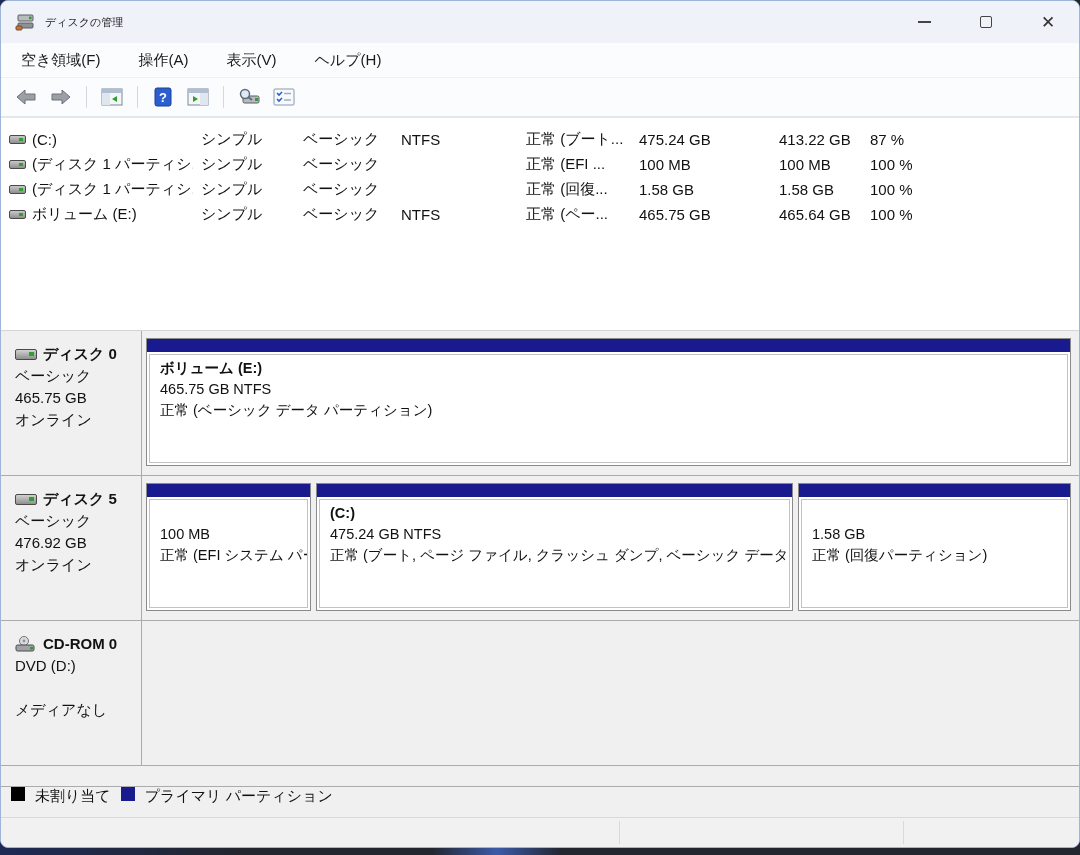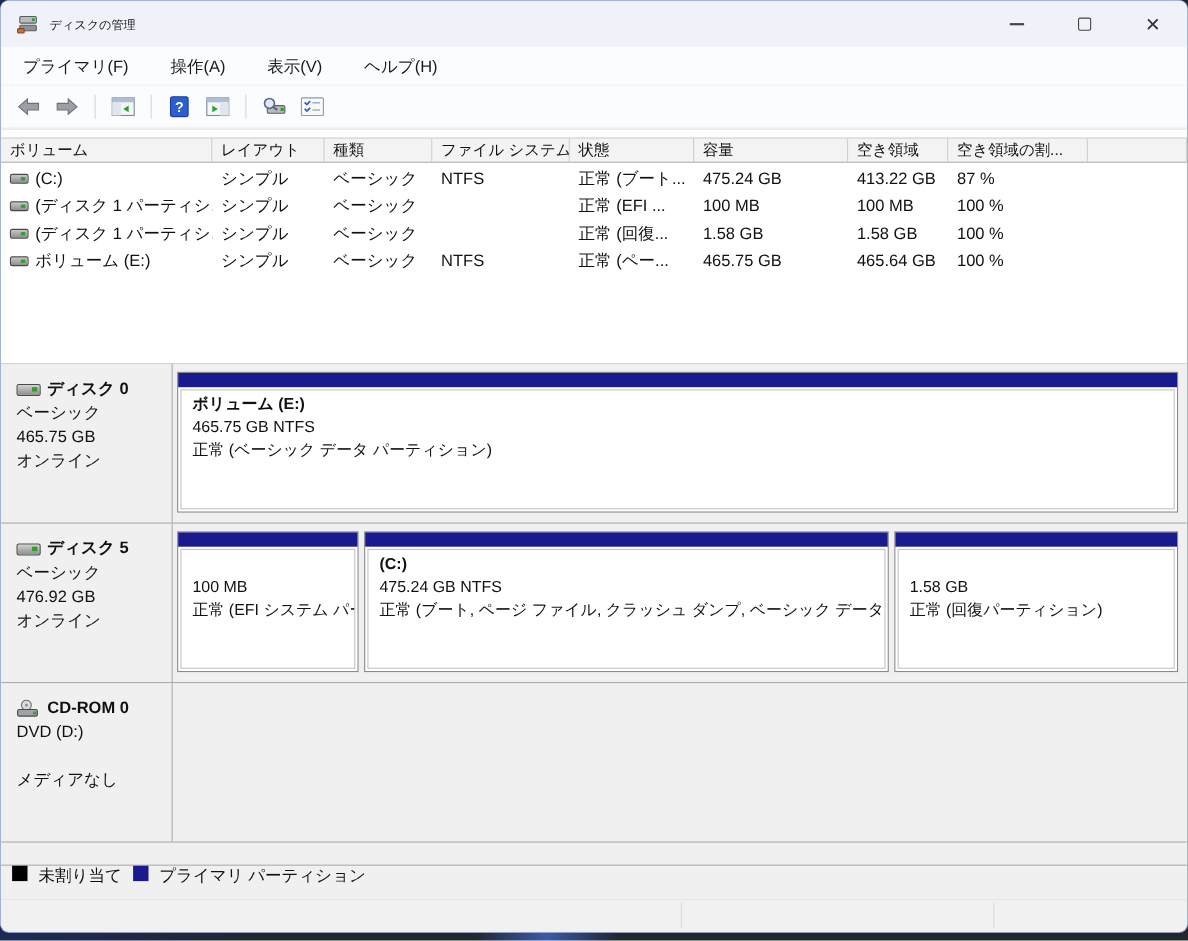--- a/index.html
+++ b/index.html
@@ -35,21 +35,21 @@
   .vgrid { display:grid; grid-template-columns:192px 102px 98px 125px 113px 140px 91px 127px 1fr; }
   .vhead { height:23px; background:#f3f3f3; border-top:1px solid #cfcfcf; border-bottom:1px solid #b3b3b3; }
   .vhead .cell { font-size:14px; color:#111; padding:2px 4px 0 8px; border-right:1px solid #cfcfcf; white-space:nowrap; overflow:hidden; }
   .vrow { height:25px; }
   .vrow .cell { font-size:15px; color:#111; padding:3px 4px 0 8px; white-space:nowrap; overflow:hidden; display:flex; align-items:center; gap:6px; }
   .drive-ico { width:17px; height:9px; background:linear-gradient(#c8c8c8,#8f8f8f); border:1px solid #4a4a4a; border-radius:2px; position:relative; flex:none; }
   .drive-ico::after { content:""; position:absolute; right:2px; top:2px; width:4px; height:3px; background:#2fa02f; }
   
   .graph-pane { flex:none; height:456px; background:#f0f0f0; border-top:1px solid #d4d4d4; }
   .disk-row { height:145px; border-bottom:1px solid #ababab; display:flex; }
-  .disk-label { width:156px; flex:none; border-right:1px solid #ababab; padding:12px 4px 0 14px; font-size:15px; color:#111; line-height:22px; }
+  .disk-label { width:141px; flex:none; border-right:1px solid #ababab; padding:12px 4px 0 14px; font-size:15px; color:#111; line-height:22px; }
   .disk-title { font-weight:bold; display:flex; align-items:center; gap:6px; }
   .disk-ico { width:22px; height:11px; background:linear-gradient(#d2d2d2,#8f8f8f); border:1px solid #4a4a4a; border-radius:2px; position:relative; flex:none; }
   .disk-ico::after { content:""; position:absolute; right:2px; top:2px; width:5px; height:4px; background:#2fa02f; }
   .cd-ico { width:22px; height:16px; position:relative; flex:none; }
   .disk-graph { flex:1; display:flex; gap:5px; padding:7px 8px 9px 4px; }
   .part { background:#ffffff; border:1px solid #8a8a8a; display:flex; flex-direction:column; }
   .part-strip { height:13px; background:#1a1a8f; flex:none; }
   .part-body { flex:1; border:1px solid #c3c3c3; margin:2px; padding:3px 10px 0 10px; font-size:14.5px; line-height:21px; color:#111; white-space:nowrap; overflow:hidden; }
   .pl-title { font-weight:bold; min-height:21px; }
   .w-efi { width:165px; flex:none; }
@@ -89,21 +89,21 @@
       <div class="cap-btn">
           <span class="glyph-max"></span>
         </div>
       <div class="cap-btn">
           <span class="glyph-close">✕</span>
         </div>
     </div>
   </div>
 
   <div class="menubar">
-    <span class="menu-item">プライマリ(F)</span>
+    <span class="menu-item">空き領域(F)</span>
     <span class="menu-item">操作(A)</span>
     <span class="menu-item">表示(V)</span>
     <span class="menu-item">ヘルプ(H)</span>
   </div>
 
   <div class="toolbar">
     <div class="tb-btn">
       <svg width="22" height="16" viewBox="0 0 22 16">
           <path d="M10 1 L2 8 L10 15 L10 11 L20 11 L20 5 L10 5 Z" fill="#9aa0a6" stroke="#6d7278"></path>
         </svg>
@@ -151,31 +151,20 @@
         <rect x="1" y="1" width="20" height="16" rx="1" fill="#f7f9fb" stroke="#8a9aac"></rect>
         <path d="M4 5 l2 2 l3 -3" stroke="#2b5fd0" stroke-width="1.6" fill="none"></path>
         <line x1="11" y1="5.5" x2="18" y2="5.5" stroke="#9ab0c8" stroke-width="1.4"></line>
         <path d="M4 11 l2 2 l3 -3" stroke="#2b5fd0" stroke-width="1.6" fill="none"></path>
         <line x1="11" y1="12" x2="18" y2="12" stroke="#9ab0c8" stroke-width="1.4"></line>
       </svg>
     </div>
   </div>
 
   <div class="list-pane">
-    <div class="vgrid vhead">
-      <div class="cell">ボリューム</div>
-      <div class="cell">レイアウト</div>
-      <div class="cell">種類</div>
-      <div class="cell">ファイル システム</div>
-      <div class="cell">状態</div>
-      <div class="cell">容量</div>
-      <div class="cell">空き領域</div>
-      <div class="cell">空き領域の割...</div>
-      <div class="cell"></div>
-    </div>
 
     <div class="vgrid vrow">
       <div class="cell">
           <span class="drive-ico"></span>
           <span>(C:)</span>
         </div>
       <div class="cell">シンプル</div>
       <div class="cell">ベーシック</div>
       <div class="cell">NTFS</div>
       <div class="cell">正常 (ブート...</div>

